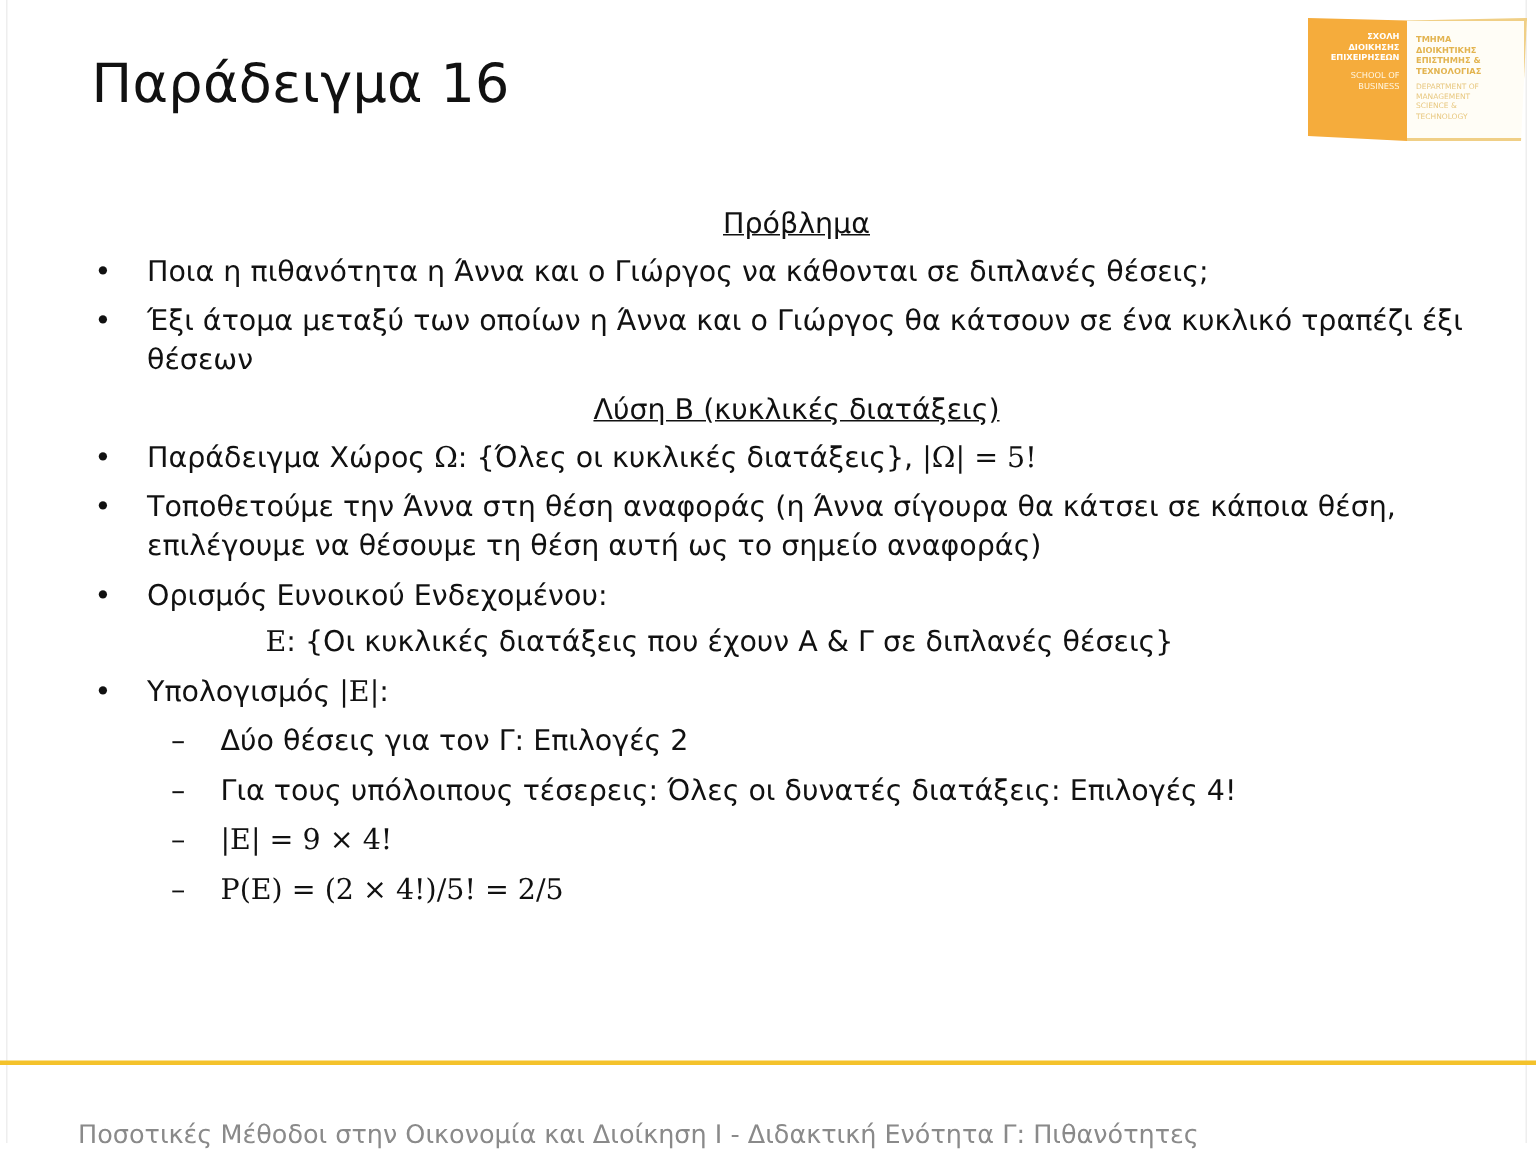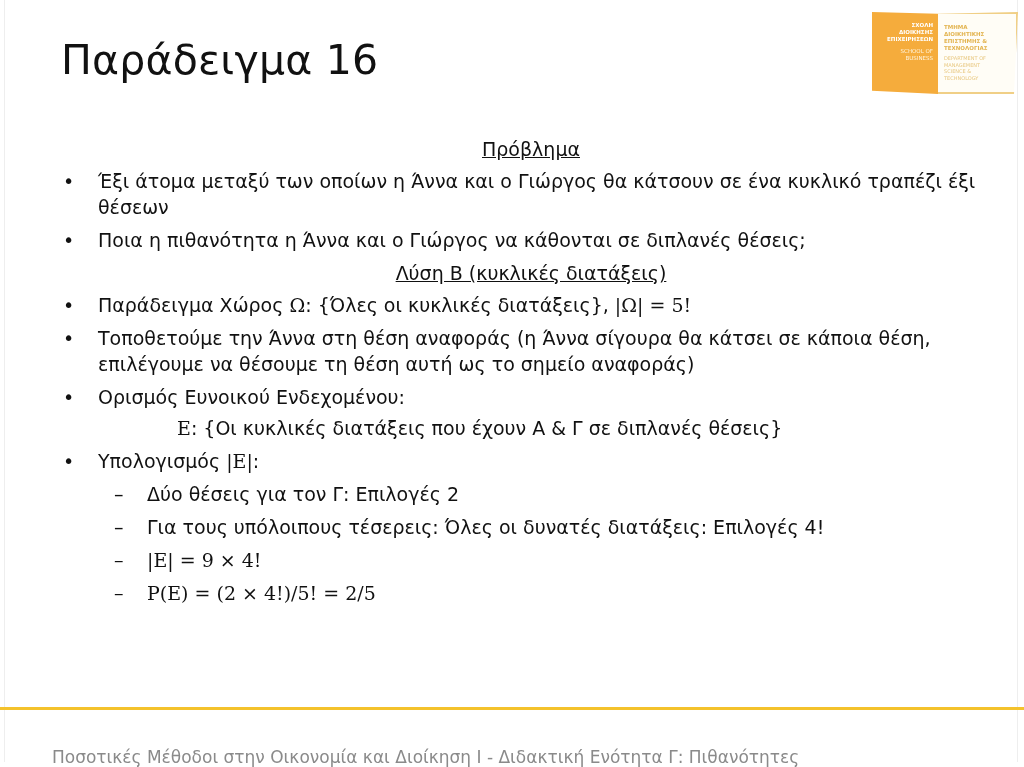--- a/index.html
+++ b/index.html
@@ -8,21 +8,21 @@
       background: #ffffff;
       font-family: "DejaVu Sans", "Liberation Sans", sans-serif;
       color: #111;
       position: relative;
     }
     .slide { position: absolute; left: 0; top: 0; width: 1024px; height: 767px; background: #fff; }
     .slide-border { position: absolute; left: 4px; top: 0; width: 1014px; height: 762px; border-left: 1px solid #eeeeee; border-right: 1px solid #eeeeee; box-sizing: border-box; }
 
     .title {
       position: absolute; left: 61px; top: 36px;
-      font-size: 41px; font-weight: normal; letter-spacing: 0.2px;
+      font-size: 36px; font-weight: normal; letter-spacing: 0.2px;
       color: #111;
     }
 
     
     .logo { position: absolute; left: 872px; top: 12px; width: 146px; height: 82px; }
     .logo-left {
       position: absolute; left: 0; top: 0; width: 66px; height: 82px;
       background: #f5ac3c;
       clip-path: polygon(0 0, 100% 2%, 100% 100%, 0 96%);
       color: #fff; text-align: right; box-sizing: border-box; padding: 10px 5px 0 0;
@@ -78,22 +78,22 @@
       <div class="gr">ΤΕΧΝΟΛΟΓΙΑΣ</div>
       <div class="en">DEPARTMENT OF</div>
       <div class="en" style="margin-top:0">MANAGEMENT</div>
       <div class="en" style="margin-top:0">SCIENCE &amp;</div>
       <div class="en" style="margin-top:0">TECHNOLOGY</div>
     </div>
   </div>
 
   <div class="content">
     <div class="heading">Πρόβλημα</div>
+    <div class="bullet">Ποια η πιθανότητα η Άννα και ο Γιώργος να κάθονται σε διπλανές θέσεις;</div>
     <div class="bullet">Έξι άτομα μεταξύ των οποίων η Άννα και ο Γιώργος θα κάτσουν σε ένα κυκλικό τραπέζι έξι θέσεων</div>
-    <div class="bullet">Ποια η πιθανότητα η Άννα και ο Γιώργος να κάθονται σε διπλανές θέσεις;</div>
 
     <div class="heading">Λύση Β (κυκλικές διατάξεις)</div>
 
     <div class="bullet">
       <span>Παράδειγμα Χώρος </span><span class="math">Ω</span><span>: {Όλες οι κυκλικές διατάξεις}, </span><span class="math">|Ω|  =  5!</span>
     </div>
 
     <div class="bullet">Τοποθετούμε την Άννα στη θέση αναφοράς (η Άννα σίγουρα θα κάτσει σε κάποια θέση, επιλέγουμε να θέσουμε τη θέση αυτή ως το σημείο αναφοράς)</div>
 
     <div class="bullet">Ορισμός Ευνοικού Ενδεχομένου:</div>

